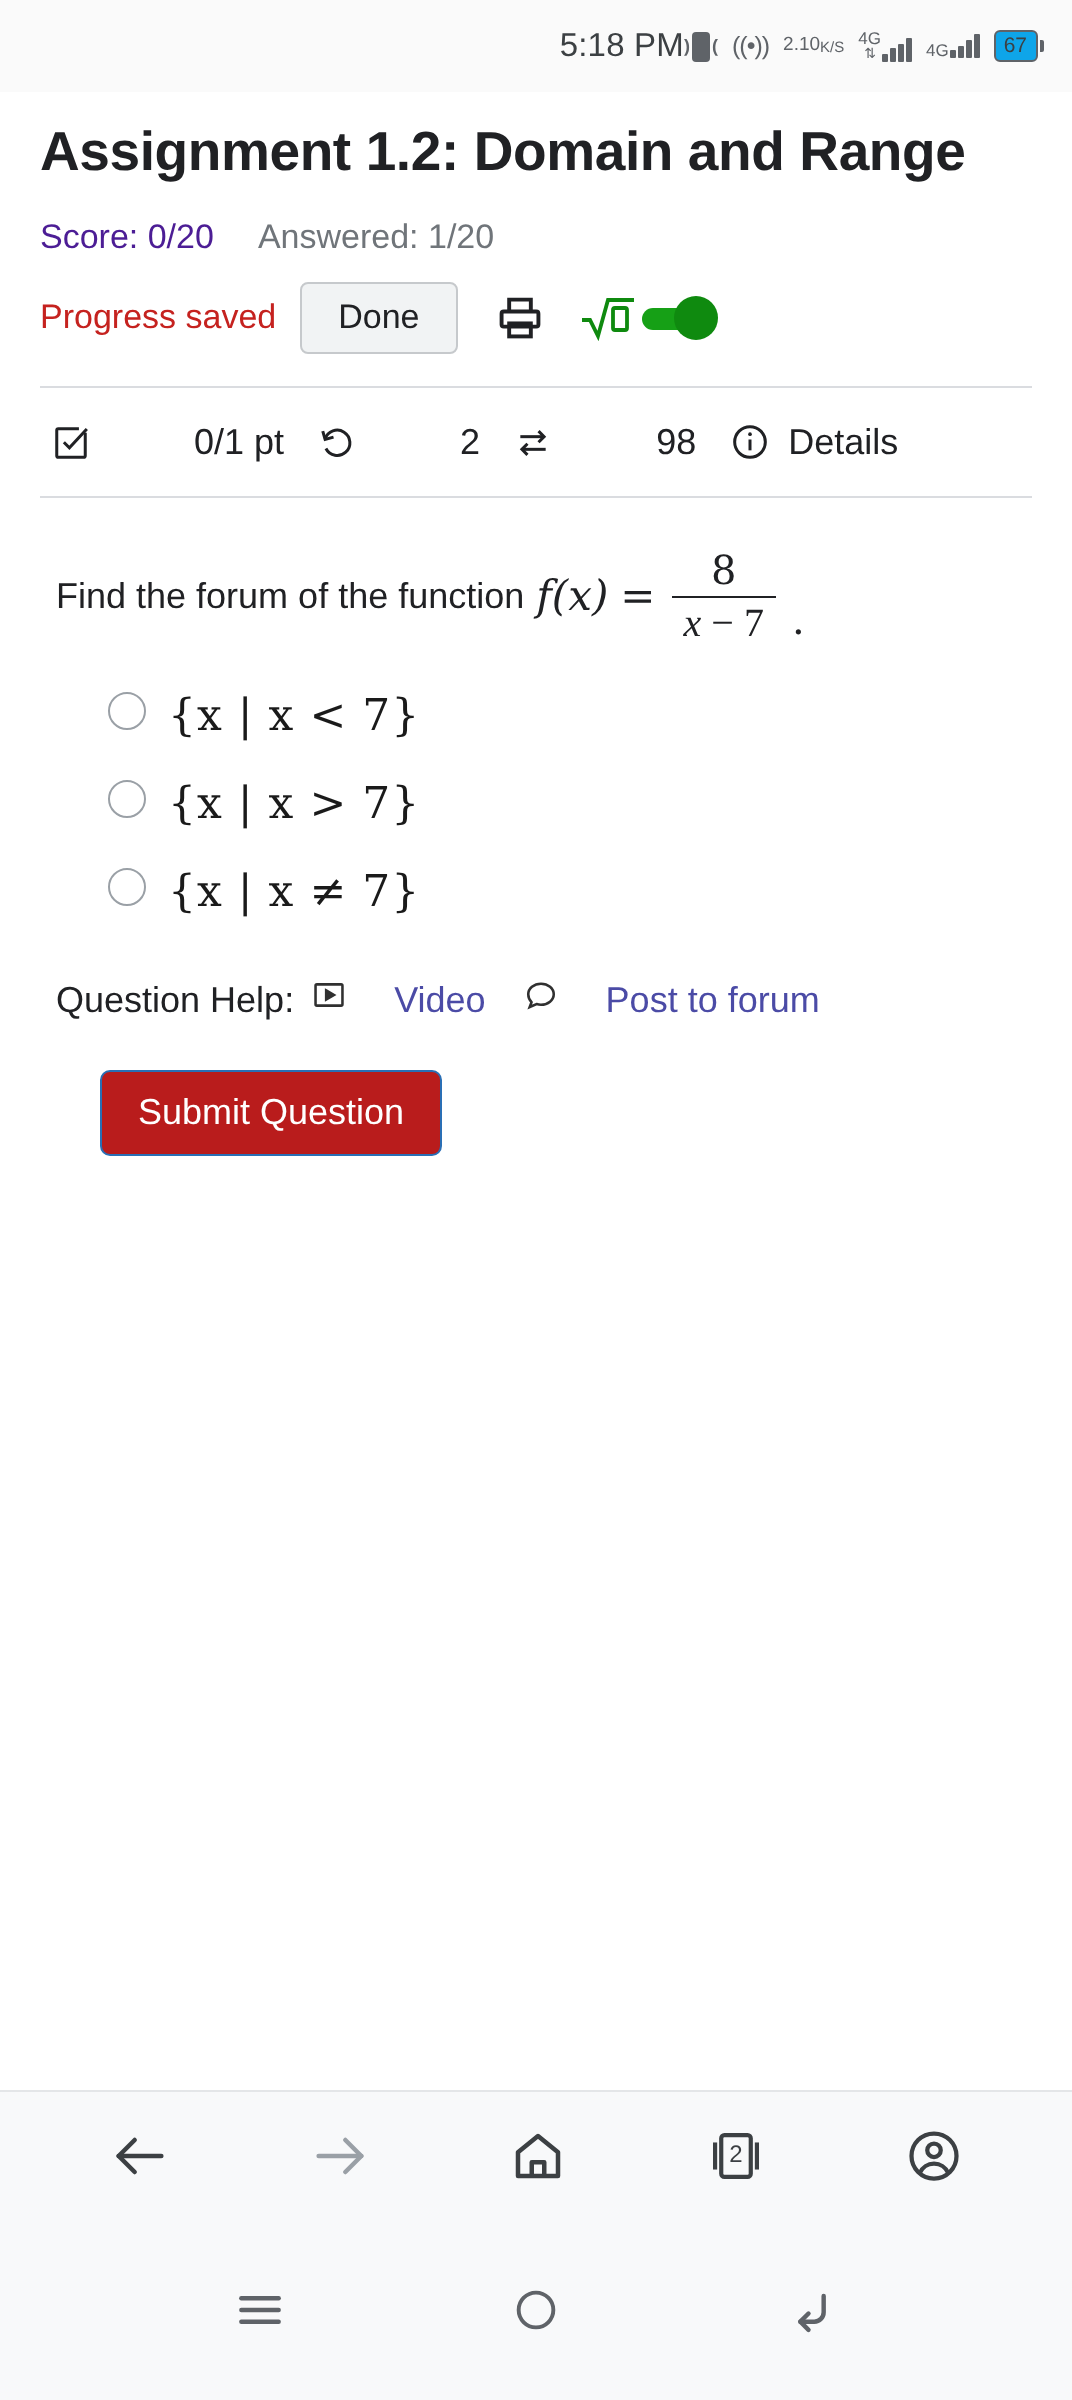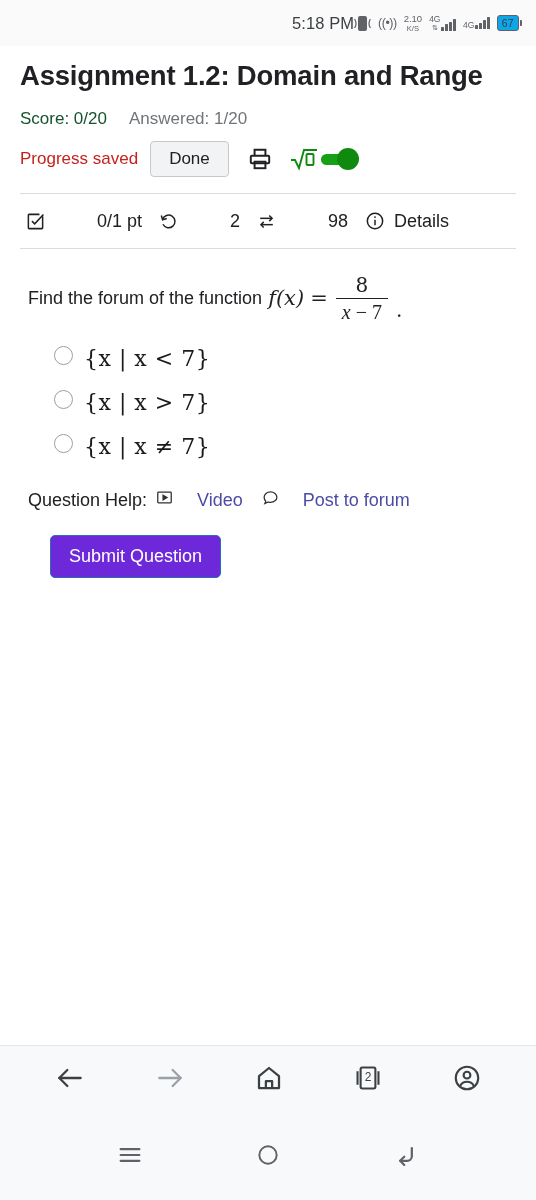--- a/index.html
+++ b/index.html
@@ -39,21 +39,21 @@
   }
   .vib-wrap { display:flex; align-items:center; gap:1px; }
   .vib-body {
     width: 9px; height: 15px; background: #5f6368; border-radius: 2px;
   }
   .vib-tick {
     font-size: 9px; line-height: 1; color:#5f6368; font-weight:bold;
   }
   .hotspot { font-size: 12.5px; color:#5f6368; letter-spacing:-.5px;}
   .netspeed {
-    display:flex; flex-direction:column; align-items:center;
+    display:flex; flex-direction:row; align-items:center;
     line-height: 1; color:#5f6368;
   }
   .netspeed .v { font-size: 9.5px; }
   .netspeed .u { font-size: 7.5px; margin-top:1px; }
   .sig {
     display: flex; align-items: flex-end; gap: 2px;
   }
   .sig-label {
     display:flex; flex-direction:column; align-items:center; line-height:1;
     margin-right: -1px;
@@ -92,21 +92,21 @@
     line-height: 1.33;
     letter-spacing: -0.2px;
   }
   .score-row {
     display: flex;
     align-items: baseline;
     gap: 22px;
     margin-top: 14px;
     font-size: 17px;
   }
-  .score { color: #14532d; }
+  .score { color: #4c1d95; }
   .answered { color: #70757a; }
 
   .saved-row {
     display: flex;
     align-items: center;
     gap: 12px;
     margin-top: 12px;
   }
   .progress-saved {
     color: #c5221f;
@@ -277,21 +277,21 @@
     text-decoration: none;
     display: flex;
     align-items: center;
     gap: 24px;
     cursor: pointer;
   }
   .help-link + .help-link { margin-left: 10px; }
 
   .submit-btn {
     margin: 24px 0 0 30px;
-    background: #6d28d9;
+    background: #b91c1c;
     border: 1px solid #2a6fb5;
     border-radius: 5px;
     color: #fff;
     font-size: 18px;
     padding: 10px 18px;
     font-family: "Liberation Sans", sans-serif;
     cursor: pointer;
   }
 
   

